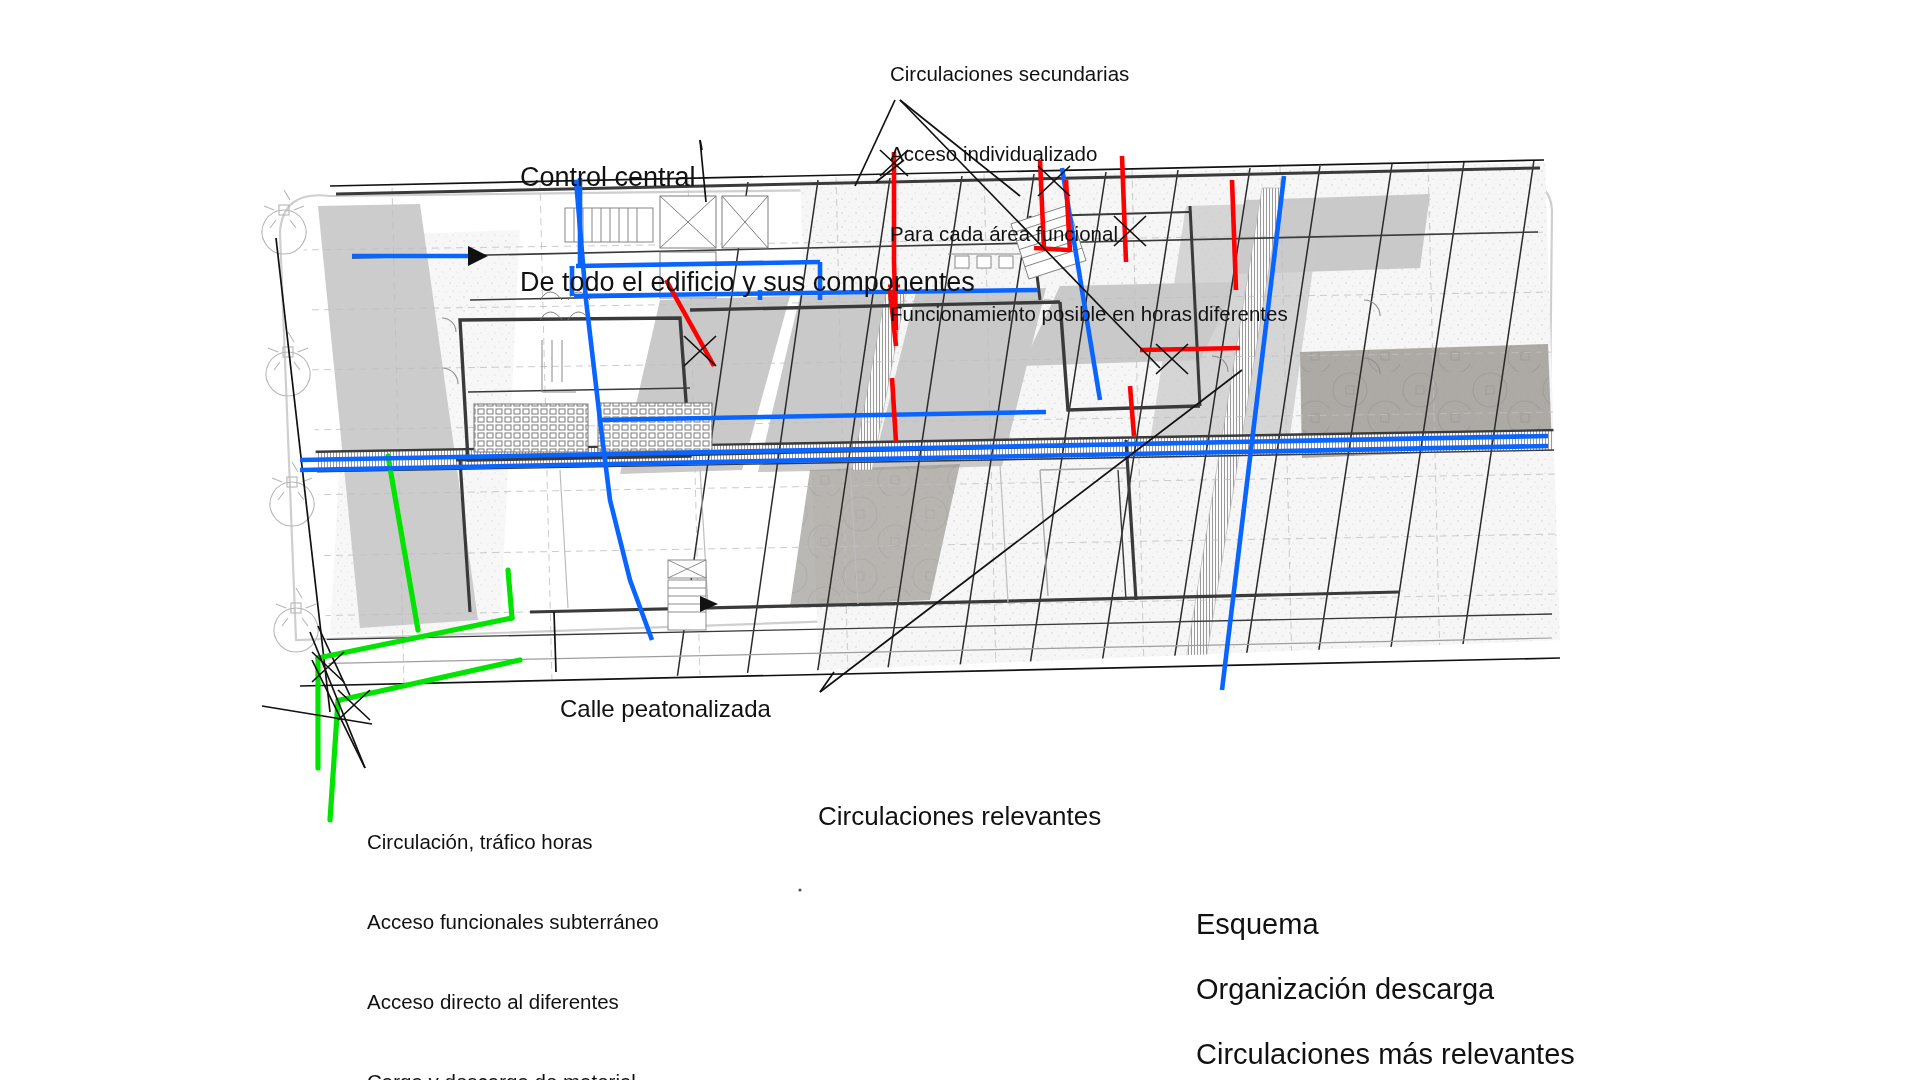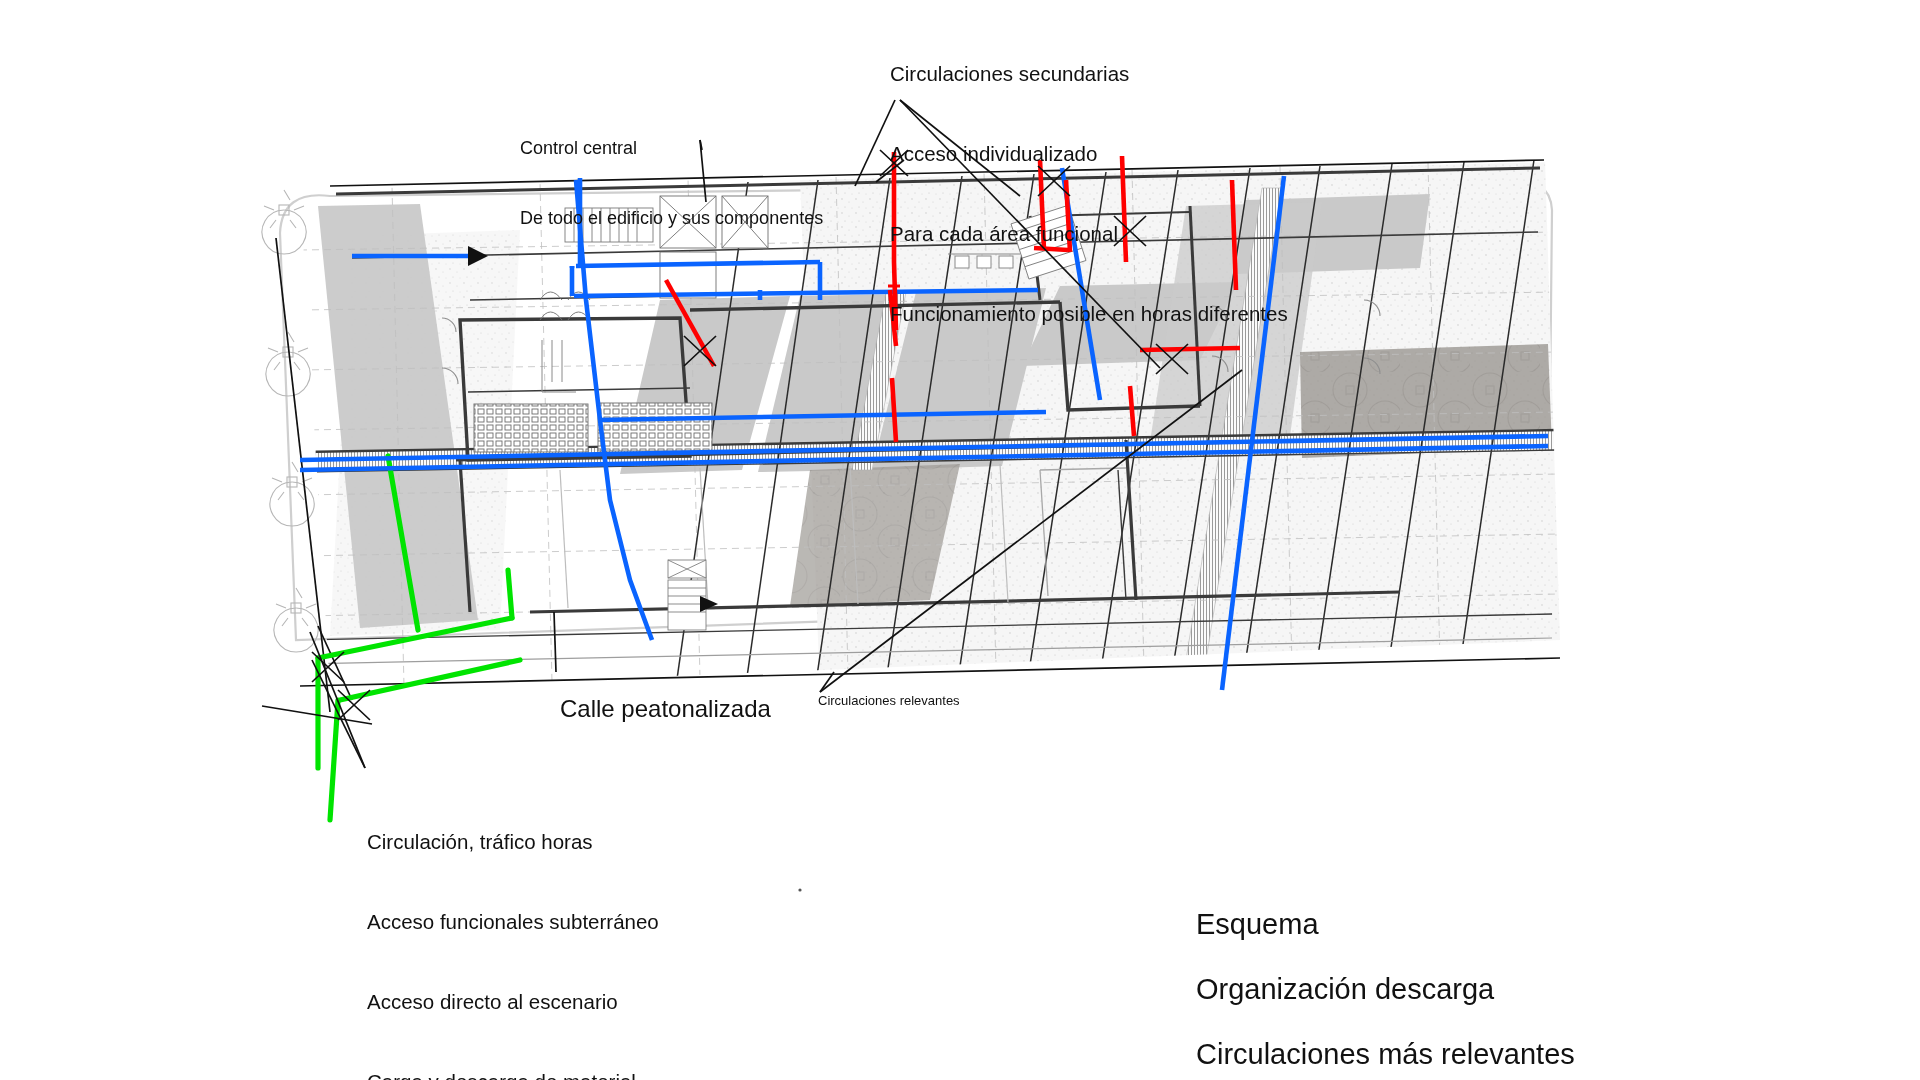--- a/index.html
+++ b/index.html
@@ -9,23 +9,23 @@
     color:#111111;
     -webkit-font-smoothing:antialiased;
   }
   #board{position:absolute;inset:0;}
 
   
   .ann{position:absolute;white-space:pre;line-height:1.30;}
   .ann .ln{display:block;}
 
   #ann-secundarias{left:890px;top:8px;font-size:20.5px;}
-  #ann-control    {left:520px;top:90px;font-size:18px;}
+  #ann-control    {left:520px;top:90px;font-size:27px;}
   #ann-calle      {left:560px;top:631px;font-size:24px;}
-  #ann-relevantes {left:818px;top:659px;font-size:13px;}
+  #ann-relevantes {left:818px;top:732px;font-size:26px;}
   #ann-trafico    {left:367px;top:776px;font-size:20.5px;}
 
   
   #titleblock{position:absolute;left:1196px;top:880px;font-size:29px;line-height:1.42;}
   #titleblock .ln{display:block;white-space:pre;margin-top:24px;}
 
   
   #plan{position:absolute;left:0;top:0;width:1920px;height:1080px;}
 </style>
 </head>
@@ -359,21 +359,21 @@
     <span class="ln">Calle peatonalizada</span>
   </div>
 
   <div class="ann" id="ann-relevantes">
     <span class="ln">Circulaciones relevantes</span>
   </div>
 
   <div class="ann" id="ann-trafico">
     <span class="ln">Circulación, tráfico horas</span>
     <span class="ln">Acceso funcionales subterráneo</span>
-    <span class="ln">Acceso directo al escenario</span>
+    <span class="ln">Acceso directo al diferentes</span>
     <span class="ln">Carga y descarga de material</span>
   </div>
 
   <div id="titleblock">
     <span class="ln">Esquema</span>
     <span class="ln">Organización descarga</span>
     <span class="ln">Circulaciones más relevantes</span>
     <span class="ln">Ap.1.1</span>
   </div>
 

